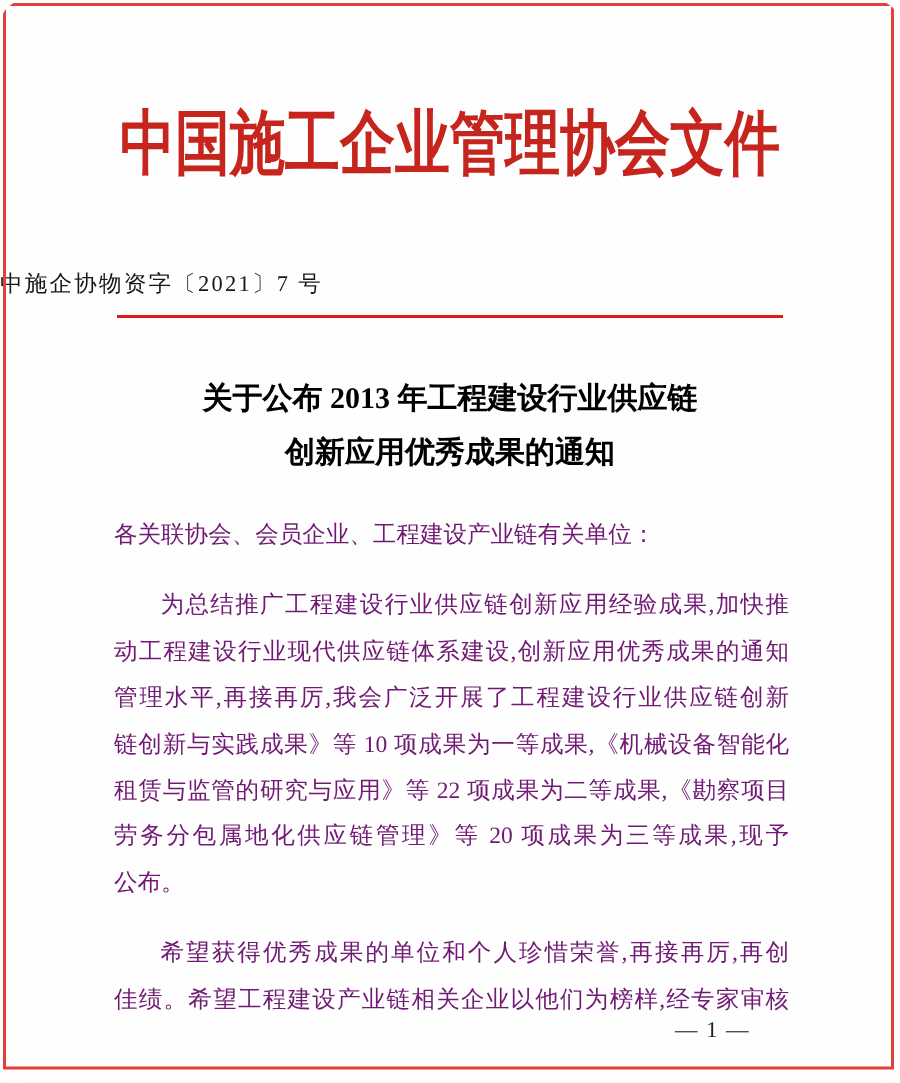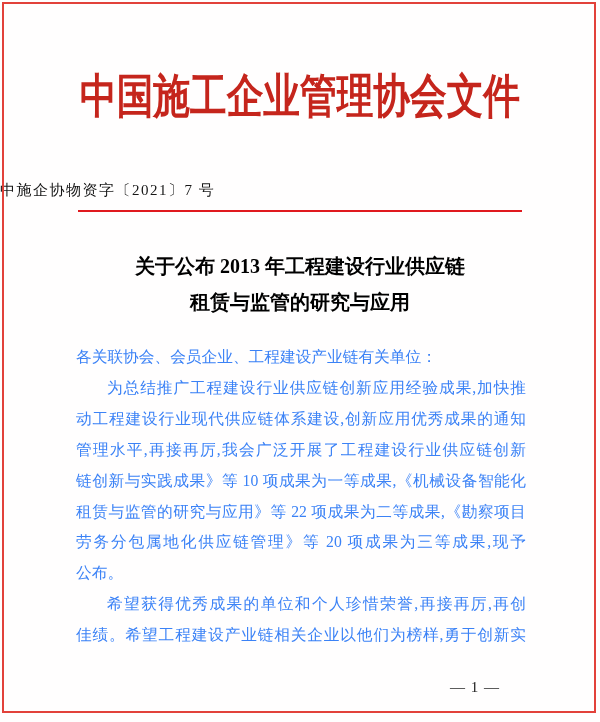--- a/index.html
+++ b/index.html
@@ -8,20 +8,21 @@
     background: #ffffff;
   }
   .page {
     position: relative;
     width: 600px;
     height: 722px;
     margin: 0 auto;
     background: #fffefe;
     overflow: hidden;
     font-family: "Liberation Serif", "DejaVu Serif", serif;
+    border-radius: 17px;
   }
   
   .frame {
     position: absolute;
     left: 2px;
     top: 2px;
     right: 4px;
     bottom: 9px;
     border: 2px solid #e2413a;
     pointer-events: none;
@@ -59,33 +60,34 @@
     text-align: center;
     font-weight: bold;
     font-size: 20px;
     line-height: 36px;
     color: #000000;
   }
   .body-text {
     margin-top: 22px;
     padding: 0 74px 0 76px;
     font-size: 15.7px;
-    color: #3b82f6;
+    color: #701a75;
   }
   .line {
     line-height: 30.9px;
     white-space: nowrap;
     overflow: hidden;
   }
   .line.j {
     text-align: justify;
     text-align-last: justify;
   }
   .line.ind {
     padding-left: 31px;
+    margin-top: 16px;
   }
   .page-number {
     position: absolute;
     top: 679px;
     right: 100px;
     font-size: 15px;
     letter-spacing: 1px;
     color: #222222;
   }
 </style>
@@ -98,30 +100,30 @@
   <div class="masthead">
     <span class="masthead-inner">中国施工企业管理协会文件</span>
   </div>
 
   <div class="doc-number">中施企协物资字〔2021〕7 号</div>
 
   <div class="rule"></div>
 
   <div class="notice-title">
     <div>关于公布 2013 年工程建设行业供应链</div>
-    <div>租赁与监管的研究与应用</div>
+    <div>创新应用优秀成果的通知</div>
   </div>
 
   <div class="body-text" id="bodyText">
       <div class="line">各关联协会、会员企业、工程建设产业链有关单位：</div>
       <div class="line j ind">为总结推广工程建设行业供应链创新应用经验成果,加快推</div>
       <div class="line j">动工程建设行业现代供应链体系建设,创新应用优秀成果的通知</div>
       <div class="line j">管理水平,再接再厉,我会广泛开展了工程建设行业供应链创新</div>
       <div class="line j">链创新与实践成果》等 10 项成果为一等成果,《机械设备智能化</div>
       <div class="line j">租赁与监管的研究与应用》等 22 项成果为二等成果,《勘察项目</div>
       <div class="line j">劳务分包属地化供应链管理》等 20 项成果为三等成果,现予</div>
       <div class="line">公布。</div>
       <div class="line j ind">希望获得优秀成果的单位和个人珍惜荣誉,再接再厉,再创</div>
-      <div class="line j">佳绩。希望工程建设产业链相关企业以他们为榜样,勇于创新实</div>
+      <div class="line j">佳绩。希望工程建设产业链相关企业以他们为榜样,经专家审核</div>
     </div>
 
   <div class="page-number">— 1 —</div>
 </div>
 
 </body></html>

